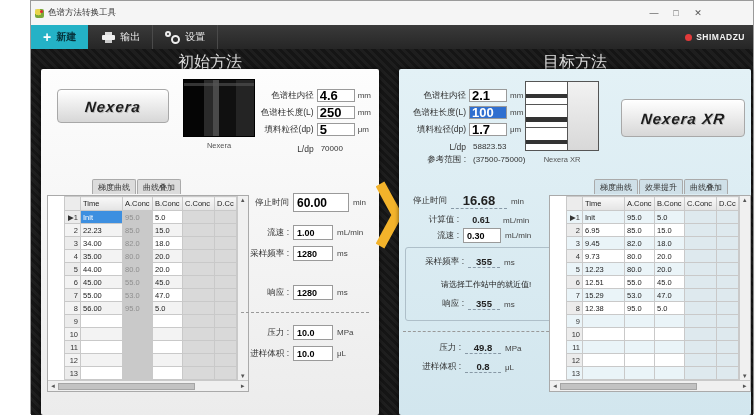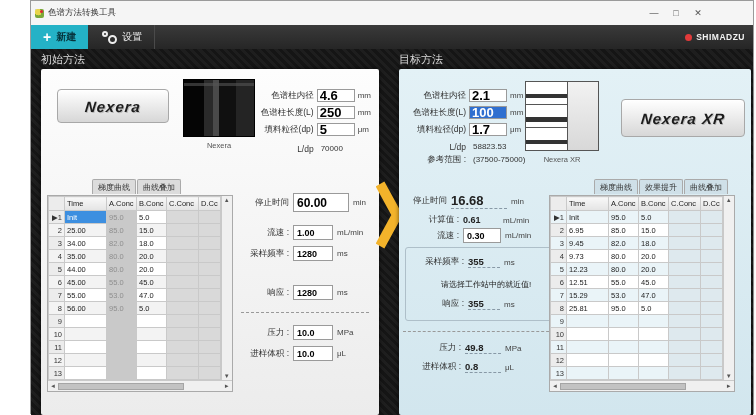--- a/index.html
+++ b/index.html
@@ -26,21 +26,21 @@
   .printer-icon .p3 { position:absolute; left:3px; top:8px; width:7px; height:3px; background:#ccc; }
   .gear-icon { width:15px; height:13px; position:relative; }
   .gear-icon .g1 { position:absolute; left:0; top:0; width:6px; height:6px; border:2px solid #eee; border-radius:50%; }
   .gear-icon .g2 { position:absolute; right:0; bottom:0; width:9px; height:9px; border:2.5px solid #eee; border-radius:50%; }
   .brand { margin-left:auto; display:flex; align-items:center; gap:4px; padding:0 8px; }
   .brand-dot { width:7px; height:7px; border-radius:50%; background:#e23a3a; }
   .brand-text { color:#f2f2f2; font-size:8.5px; font-weight:bold; letter-spacing:.5px; }
 
   
   .main { position:relative; height:373px; background:repeating-linear-gradient(45deg,#151515 0 3px,#1e1e1e 3px 6px); }
-  .sec-title { position:absolute; top:3px; font-size:11px; color:#ddd; }
+  .sec-title { position:absolute; top:3px; font-size:16px; color:#ddd; text-align:center; }
   .sec-title.src { left:10px; width:338px; }
   .sec-title.tgt { left:368px; width:352px; }
 
   .panel { position:absolute; top:20px; height:346px; border-radius:2px; box-shadow:0 0 4px rgba(0,0,0,.6); }
   .panel.src { left:10px; width:338px; background:linear-gradient(#fdfdfd,#ececec); }
   .panel.tgt { left:368px; width:352px; background:linear-gradient(#e3f1f6,#d2e6ee); }
 
   .mid-arrow { position:absolute; left:344px; top:130px; width:28px; text-align:center; }
 
   
@@ -65,21 +65,21 @@
   .fstat { font-size:8px; color:#333; padding-left:4px; }
 
   
   .tabs { position:absolute; display:flex; }
   .tab { font-size:8px; color:#333; background:#dcdcdc; border:1px solid #aaa; border-bottom:none; padding:2px 5px 1px; margin-right:1px; border-radius:2px 2px 0 0; cursor:pointer; }
   .tab.active { background:#fff; font-weight:bold; position:relative; top:16px; }
   .panel.tgt .tab { background:#cfe0e8; }
   .panel.tgt .tab.active { background:#fff; }
 
   .tablewrap { position:absolute; background:#fff; border:1px solid #aaa; }
-  .tgrid { display:flex; }
+  .tgrid { display:flex;margin-left:16px; }
   .tbl { border-collapse:collapse; table-layout:fixed; }
   .tbl th, .tbl td { border:1px solid #c9c9c9; font-size:7.5px; height:13px; padding:0 2px; overflow:hidden; white-space:nowrap; font-weight:normal; color:#222; }
   .tbl th { background:linear-gradient(#f8f8f8,#e4e4e4); height:14px; text-align:left; }
   .tbl .rn { width:16px; background:#ececec; text-align:right; color:#333; padding-right:2px; }
   .tbl .col-t { width:42px; }
   .tbl .col-a { width:30px; }
   .tbl .col-b { width:30px; }
   .tbl .col-c { width:32px; }
   .tbl .col-d { width:18px; }
   .tbl-src tbody tr:nth-child(even) td { background:#f3f3f3; }
@@ -93,21 +93,21 @@
   .hsb { height:11px; background:#f0f0f0; border-top:1px solid #c9c9c9; display:flex; align-items:center; font-size:6px; color:#555; padding:0 2px; }
   .hthumb { height:7px; background:#c2c2c2; border:1px solid #a5a5a5; flex:0 0 70%; margin:0 2px; }
 
   
   .params { position:absolute; }
   .prow { display:flex; align-items:center; }
   .plabel { text-align:right; font-size:8.5px; color:#333; padding-right:4px; white-space:nowrap; }
   .pbox { height:15px; border:1px solid #9a9a9a; background:#fff; font-size:9px; font-weight:bold; padding:0 3px; font-family:inherit; }
   .pbox.big { height:19px; font-size:12px; width:56px; }
   .punit { font-size:8px; color:#444; padding-left:4px; }
-  .pval { font-weight:bold; color:#222; border-bottom:1px dashed #8899a6; text-align:left; }
+  .pval { font-weight:bold; color:#222; border-bottom:1px dashed #8899a6; text-align:center; }
   .pval.big { font-size:13px; }
   .dashsep { border-top:1px dashed #999; }
   .groupbox { position:absolute; border:1px solid #aebfc9; border-radius:3px; }
   .hint { font-size:8px; color:#222; text-align:center; }
 </style>
 </head>
 <body>
 
 <div class="stage">
 <div class="window">
@@ -121,20 +121,28 @@
     <div class="winbtn">✕</div>
     <div style="width:40px"></div>
   </div>
 
   <div class="toolbar">
     <div class="tbtn new">
       <span class="plus">+</span>
       <span>新建</span>
     </div>
     <div class="tbtn">
+      <span class="printer-icon">
+            <span class="p1"></span>
+            <span class="p2"></span>
+            <span class="p3"></span>
+          </span>
+      <span>输出</span>
+    </div>
+    <div class="tbtn">
       <span class="gear-icon">
             <span class="g1"></span>
             <span class="g2"></span>
           </span>
       <span>设置</span>
     </div>
     <div class="brand">
       <span class="brand-dot"></span>
       <span class="brand-text">SHIMADZU</span>
     </div>
@@ -196,21 +204,21 @@
                   <tr>
                     <td class="rn">▶1</td>
                     <td class="col-t sel">Init</td>
                     <td class="col-a">95.0</td>
                     <td class="col-b">5.0</td>
                     <td class="col-c"></td>
                     <td class="col-d"></td>
                   </tr>
                   <tr>
                     <td class="rn">2</td>
-                    <td class="col-t">25.00</td>
+                    <td class="col-t">22.23</td>
                     <td class="col-a">85.0</td>
                     <td class="col-b">15.0</td>
                     <td class="col-c"></td>
                     <td class="col-d"></td>
                   </tr>
                   <tr>
                     <td class="rn">3</td>
                     <td class="col-t">34.00</td>
                     <td class="col-a">82.0</td>
                     <td class="col-b">18.0</td>
@@ -511,21 +519,21 @@
                   <tr>
                     <td class="rn">7</td>
                     <td class="col-t">15.29</td>
                     <td class="col-a">53.0</td>
                     <td class="col-b">47.0</td>
                     <td class="col-c"></td>
                     <td class="col-d"></td>
                   </tr>
                   <tr>
                     <td class="rn">8</td>
-                    <td class="col-t">25.81</td>
+                    <td class="col-t">12.38</td>
                     <td class="col-a">95.0</td>
                     <td class="col-b">5.0</td>
                     <td class="col-c"></td>
                     <td class="col-d"></td>
                   </tr>
                   <tr>
                     <td class="rn">9</td>
                     <td class="col-t"></td>
                     <td class="col-a"></td>
                     <td class="col-b"></td>

